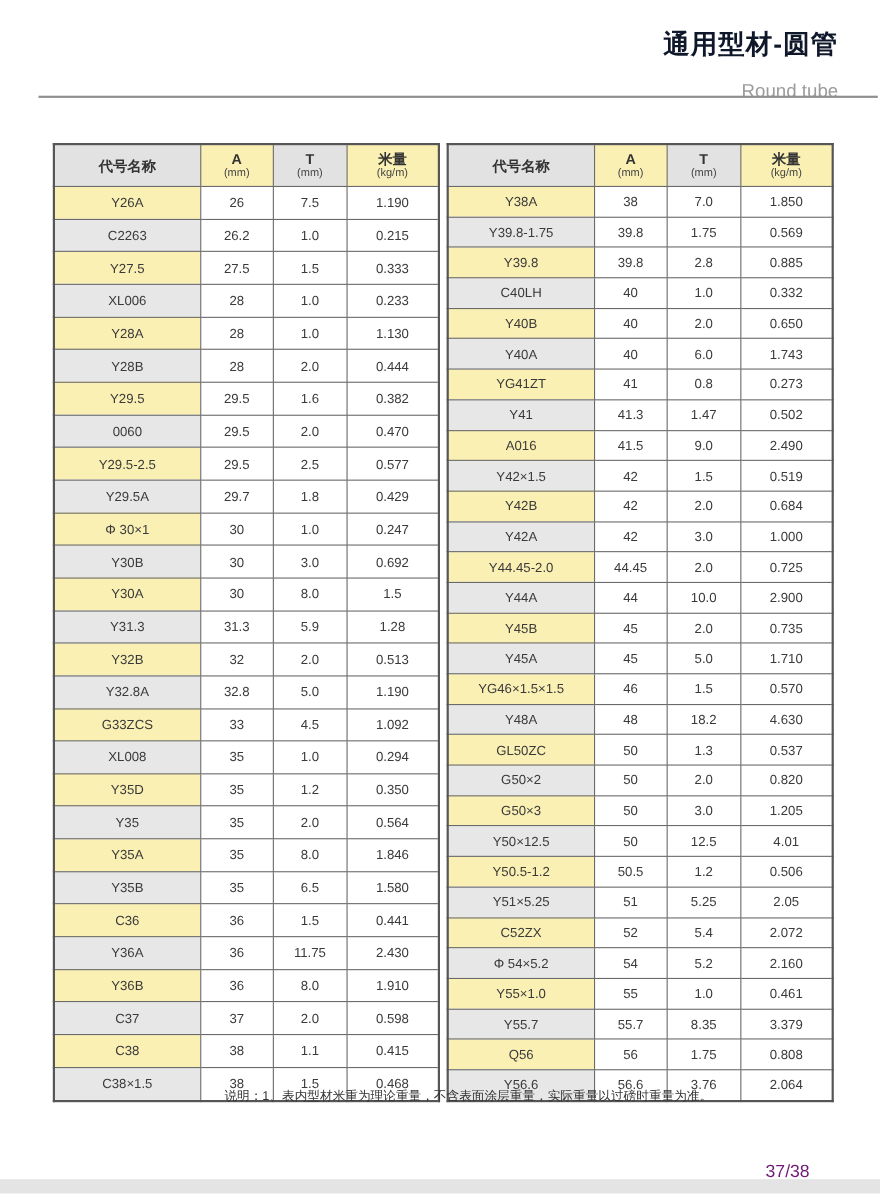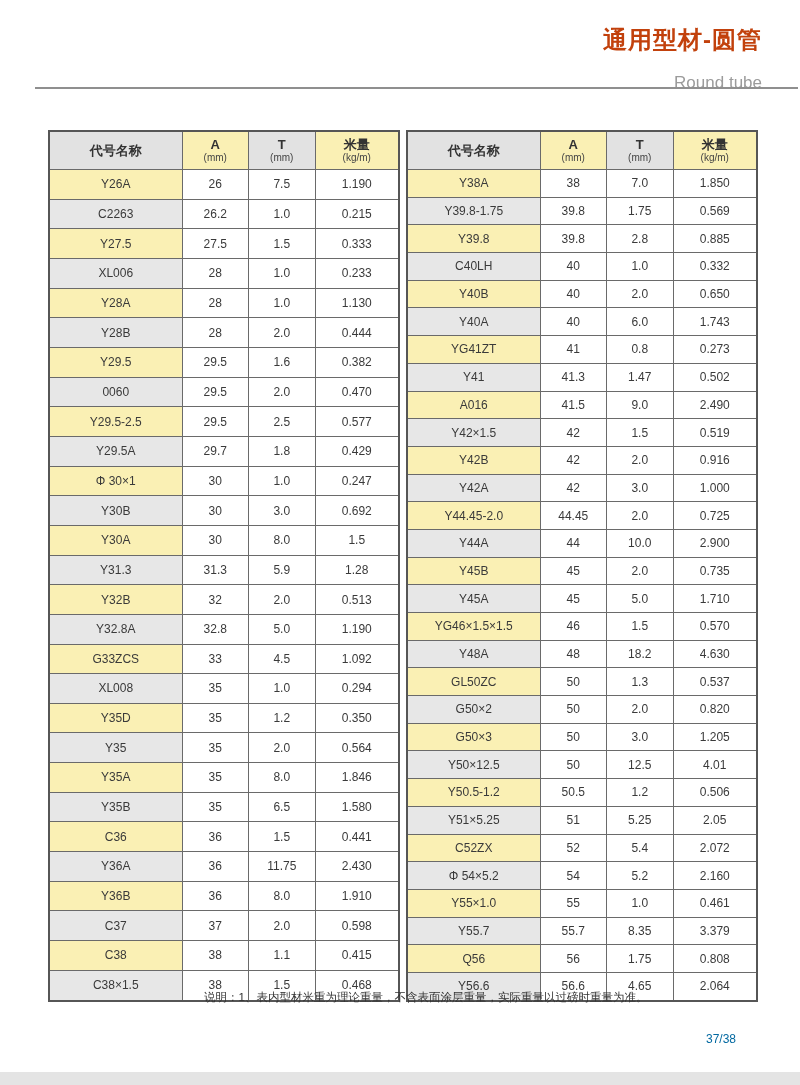--- a/index.html
+++ b/index.html
@@ -4,38 +4,38 @@
 <style>
   html, body { margin:0; padding:0; }
   body {
     width:800px; height:1085px;
     background:#ffffff;
     font-family:"Liberation Sans", sans-serif;
     position:relative;
     overflow:hidden;
   }
   .titleblock { position:absolute; top:24px; right:38px; text-align:right; }
-  .title-cn { font-size:24px; font-weight:bold; color:#c2410c; letter-spacing:1px; }
+  .title-cn { font-size:24px; font-weight:bold; color:#0f172a; letter-spacing:1px; }
   .title-en { font-size:17px; color:#9b9b9b; margin-top:17px; }
   .rule { position:absolute; top:87px; left:35px; width:763px; height:2px; background:#8f8f8f; }
 
   .tables { position:absolute; left:48px; top:130px; width:710px; display:flex; gap:6px; }
   table { border-collapse:collapse; flex:1; table-layout:fixed; border:2px solid #565656; }
   th, td { border:1px solid #6a6a6a; text-align:center; vertical-align:middle; padding:0; }
   thead th { height:37px; background:var(--hdr-gray);margin-top:32px; }
   thead th.alt { background:var(--yellow); }
   .h-main { font-size:13px; line-height:14px; font-weight:bold; color:#333; }
   .h-sub { font-size:10px; line-height:11px; font-weight:normal; color:#444; }
   tbody td { height:26.7px; font-size:12px; color:#3a3a3a; background:#ffffff; }
   tbody td.yellow { background:var(--yellow);margin-left:12px; }
   tbody td.gray { background:var(--gray); }
 
   .notes { position:absolute; left:204px; top:989px; display:flex; font-size:11.5px; color:#333; line-height:16px; }
   .notes .label { white-space:nowrap; }
-  .page-num { position:absolute; top:1032px; right:64px; font-size:12px; color:#0369a1; }
+  .page-num { position:absolute; top:1057px; right:64px; font-size:16px; color:#701a75; }
   .footer-band { position:absolute; left:0; bottom:0; width:800px; height:13px; background:#e4e4e4; }
 </style>
 </head>
 <body>
 
 <div class="titleblock">
   <div class="title-cn">通用型材-圆管</div>
   <div class="title-en">Round tube</div>
 </div>
 <div class="rule"></div>
@@ -324,21 +324,21 @@
         <tr>
           <td class="gray">Y42×1.5</td>
           <td>42</td>
           <td>1.5</td>
           <td>0.519</td>
         </tr>
         <tr>
           <td class="yellow">Y42B</td>
           <td>42</td>
           <td>2.0</td>
-          <td>0.916</td>
+          <td>0.684</td>
         </tr>
         <tr>
           <td class="gray">Y42A</td>
           <td>42</td>
           <td>3.0</td>
           <td>1.000</td>
         </tr>
         <tr>
           <td class="yellow">Y44.45-2.0</td>
           <td>44.45</td>
@@ -437,21 +437,21 @@
         </tr>
         <tr>
           <td class="yellow">Q56</td>
           <td>56</td>
           <td>1.75</td>
           <td>0.808</td>
         </tr>
         <tr>
           <td class="gray">Y56.6</td>
           <td>56.6</td>
-          <td>4.65</td>
+          <td>3.76</td>
           <td>2.064</td>
         </tr>
       </tbody>
   </table>
 
 </div>
 
 <div class="notes">
   <div class="label">说明：</div>
   <div>

